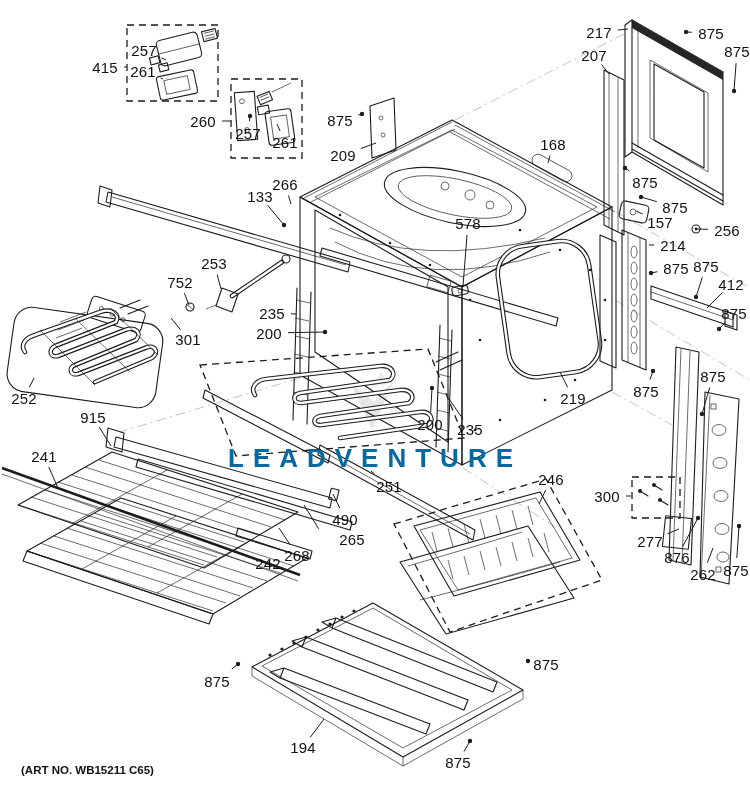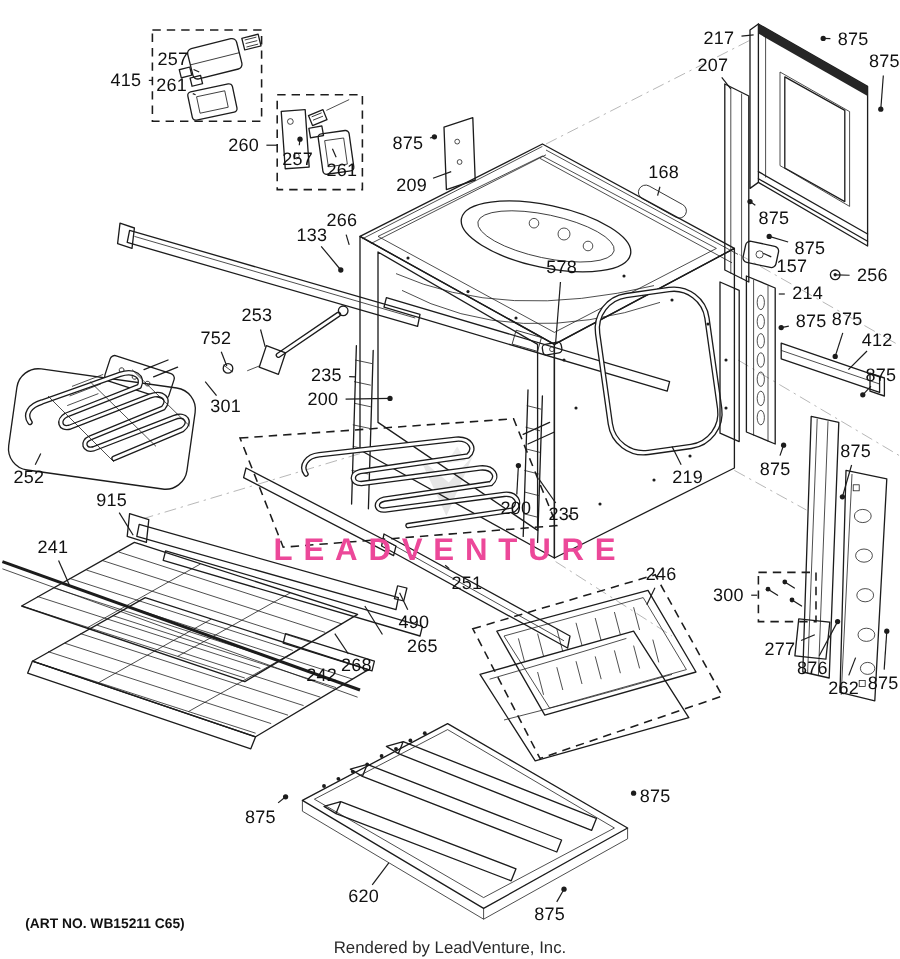--- a/index.html
+++ b/index.html
@@ -10,21 +10,21 @@
   .thin{stroke:#1c1c1c;stroke-width:.65;fill:none;}
   .dash{stroke:#1c1c1c;stroke-width:1.3;fill:none;stroke-dasharray:7 5;}
   .guide{stroke:#b4b4b4;stroke-width:.8;fill:none;stroke-dasharray:10 4 2 4;}
   .tubeO{stroke:#1c1c1c;stroke-width:4.6;fill:none;stroke-linecap:round;stroke-linejoin:round;}
   .tubeI{stroke:#ffffff;stroke-width:2.4;fill:none;stroke-linecap:round;stroke-linejoin:round;}
   .fillD{fill:#262626;stroke:none;}
   .dot{fill:#1c1c1c;stroke:none;}
   .callout{position:absolute;transform:translate(-50%,-50%);font-size:15px;color:#111;
            white-space:nowrap;letter-spacing:.2px;}
   #watermark-text{position:absolute;left:228px;top:443px;font-size:26px;letter-spacing:9px;
-           color:#ec4899;font-weight:bold;}
+           color:#0369a1;font-weight:bold;}
   #art-no{position:absolute;left:5px;top:764px;font-size:11.5px;font-weight:bold;color:#111;margin-left:16px;}
   #footer-credit{position:absolute;left:0;width:750px;top:781px;text-align:center;
            font-size:14px;color:#2b2b2b;}
 </style>
 </head>
 <body>
 
 <div id="stage">
 
 <svg id="art" width="750" height="799" viewBox="0 0 750 799">
@@ -420,19 +420,18 @@
       <div class="callout" style="left: 551px; top: 479px;">246</div>
       <div class="callout" style="left: 607px; top: 496px; text-align: center;">300</div>
       <div class="callout" style="left: 650px; top: 541px;">277</div>
       <div class="callout" style="left: 677px; top: 557px;">876</div>
       <div class="callout" style="left: 703px; top: 574px;">262</div>
       <div class="callout" style="left: 736px; top: 570px;">875</div>
       <div class="callout" style="left: 646px; top: 391px;">875</div>
       <div class="callout" style="left: 713px; top: 376px;">875</div>
       <div class="callout" style="left: 217px; top: 681px;">875</div>
       <div class="callout" style="left: 546px; top: 664px;">875</div>
-      <div class="callout" style="left: 303px; top: 747px;">620</div>
+      <div class="callout" style="left: 303px; top: 747px;">194</div>
       <div class="callout" style="left: 458px; top: 762px;">875</div>
     </div>
 <div id="art-no">(ART NO. WB15211 C65)</div>
-<div id="footer-credit">Rendered by LeadVenture, Inc.</div>
 
 </div>
 
 </body></html>

